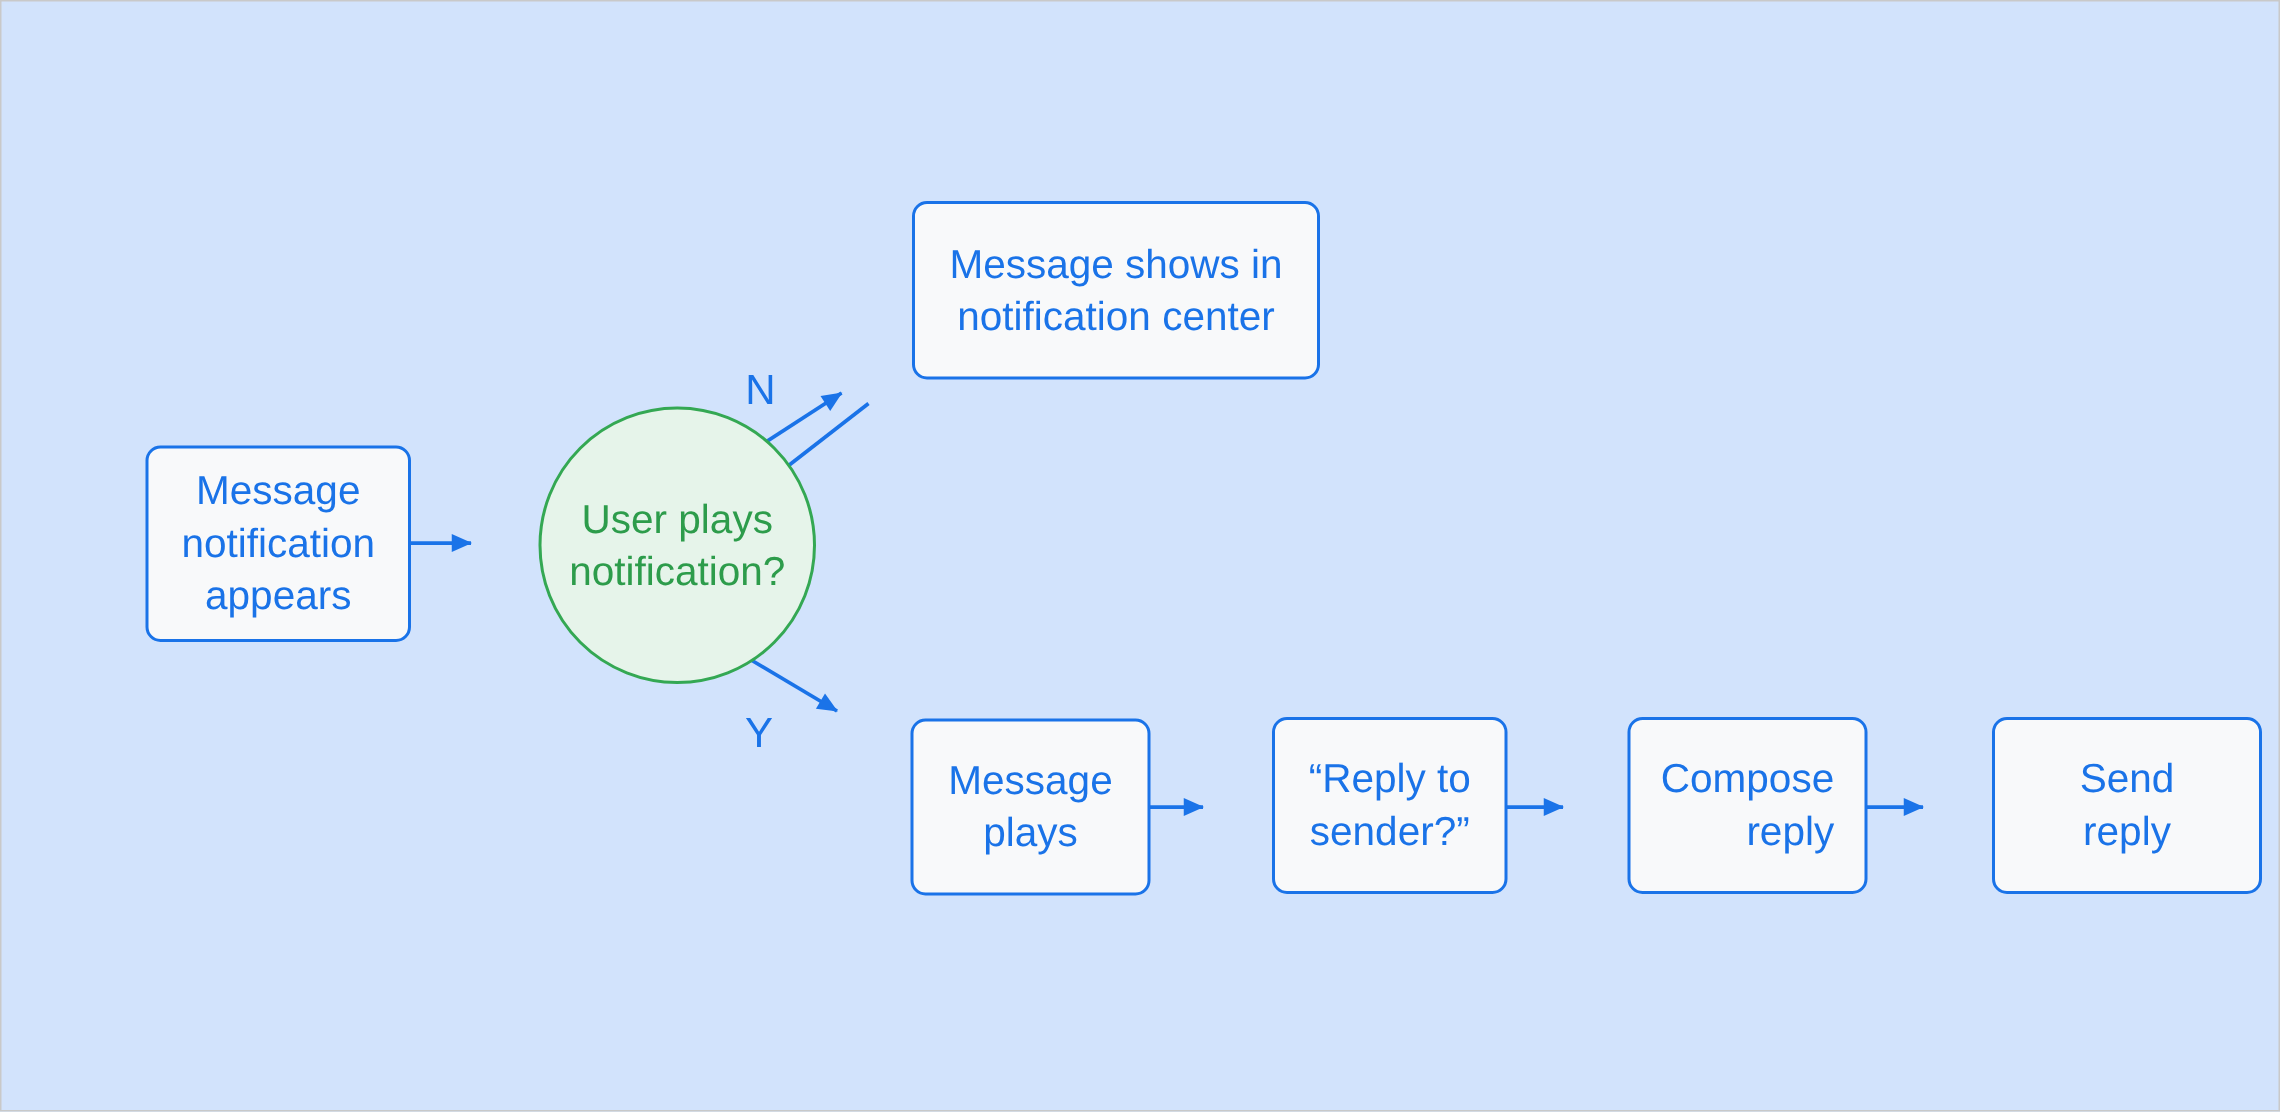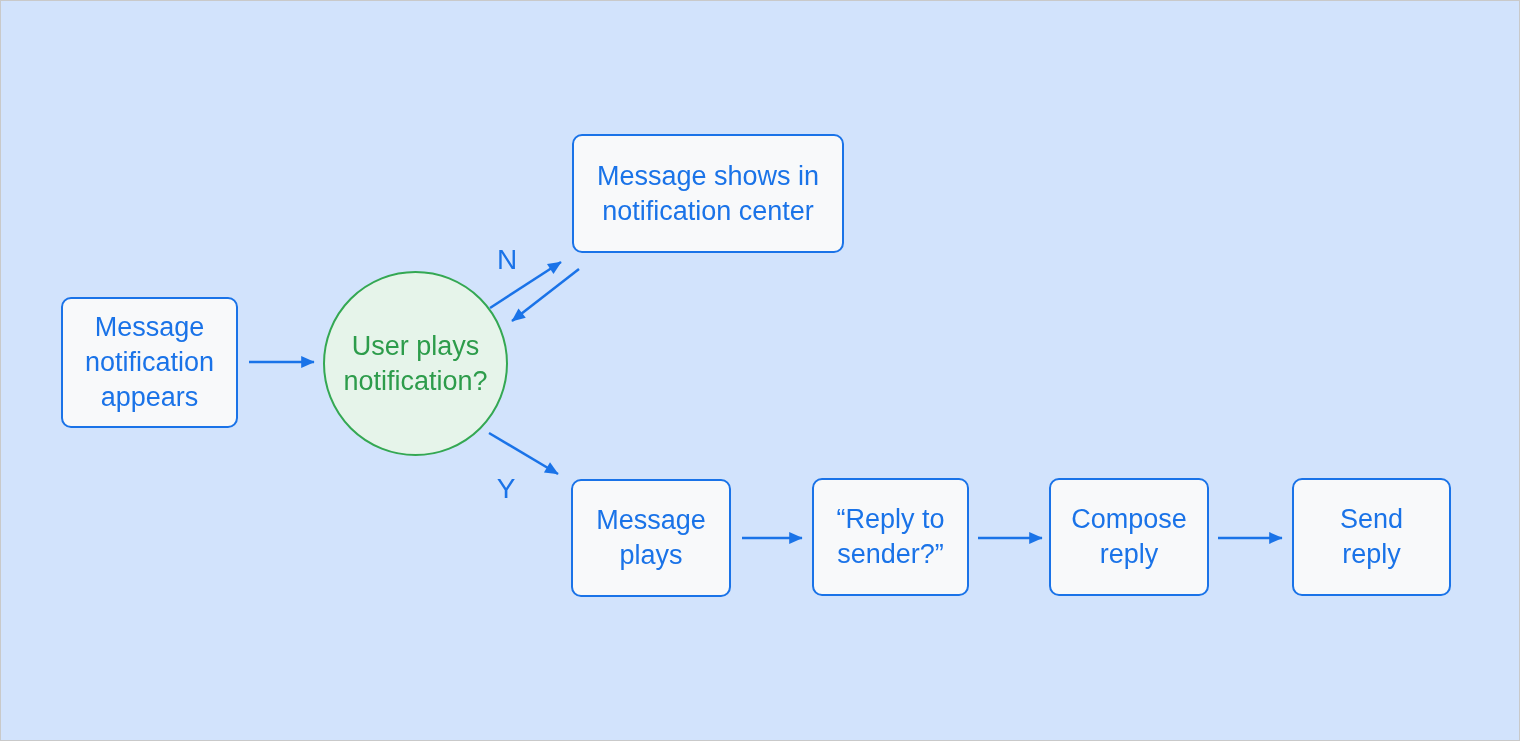--- a/index.html
+++ b/index.html
@@ -44,34 +44,35 @@
     align-items: center;
     justify-content: center;
     text-align: center;
     white-space: pre-line;
     background: var(--node-fill);
     border: 2.5px solid var(--node-border);
     border-radius: 10px;
     color: var(--node-text);
     font-size: 27px;
     line-height: 35px;
+    margin-left: 36px;
   }
   .decision {
     background: var(--decision-fill);
     border-color: var(--decision-border);
     color: var(--decision-text);
     border-radius: 50%;
   }
   .n-start   { left: 60px;   top: 296px; width: 177px; height: 131px; }
   .n-decide  { left: 322px;  top: 270px; width: 185px; height: 185px; }
   .n-center  { left: 571px;  top: 133px; width: 272px; height: 119px; }
   .n-plays   { left: 570px;  top: 478px; width: 160px; height: 118px; }
   .n-reply   { left: 811px;  top: 477px; width: 157px; height: 118px; }
-  .n-compose { left: 1048px; top: 477px; width: 160px; height: 118px; }
-  .n-send    { left: 1291px; top: 477px; width: 159px; height: 118px; }
+  .n-compose { left: 1048px; top: 477px; width: 160px; height: 118px; text-align: right; }
+  .n-send    { left: 1291px; top: 477px; width: 180px; height: 118px; }
   .edge-label {
     position: absolute;
     color: var(--arrow);
     font-size: 28px;
     line-height: 34px;
     text-align: center;
   }
   .lbl-n { left: 494px; top: 242px; width: 24px; }
   .lbl-y { left: 493px; top: 471px; width: 24px; }
 </style>

